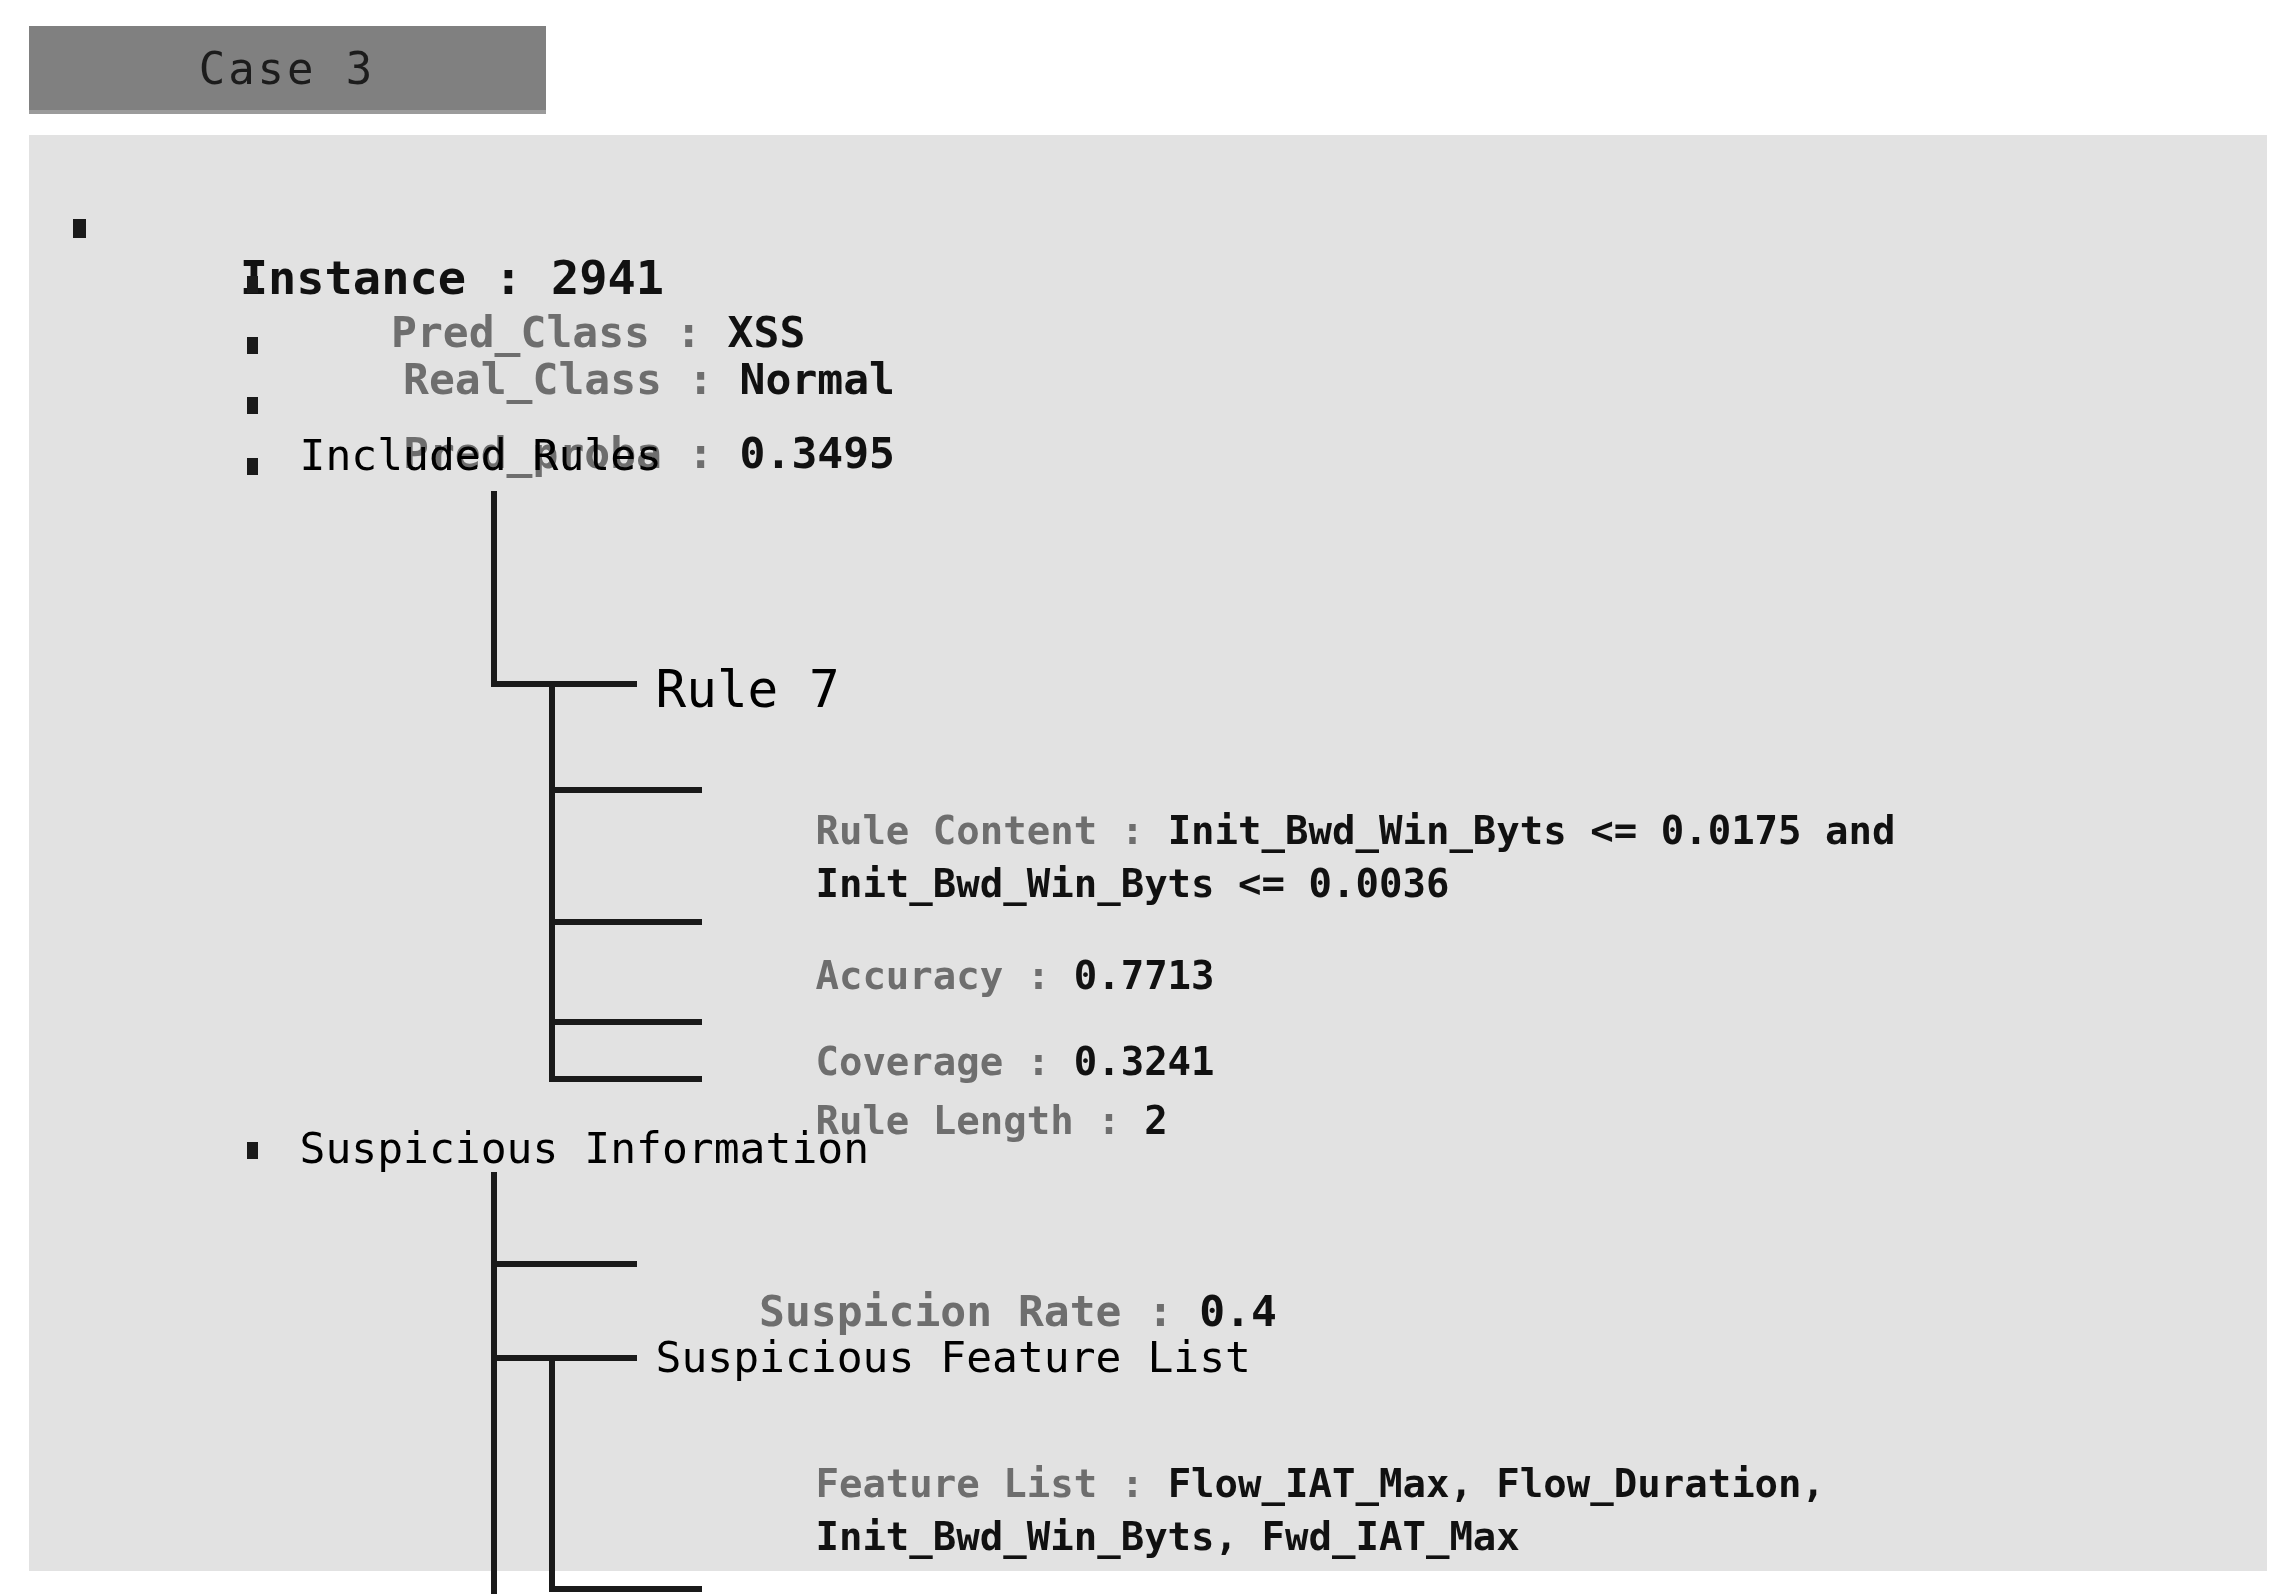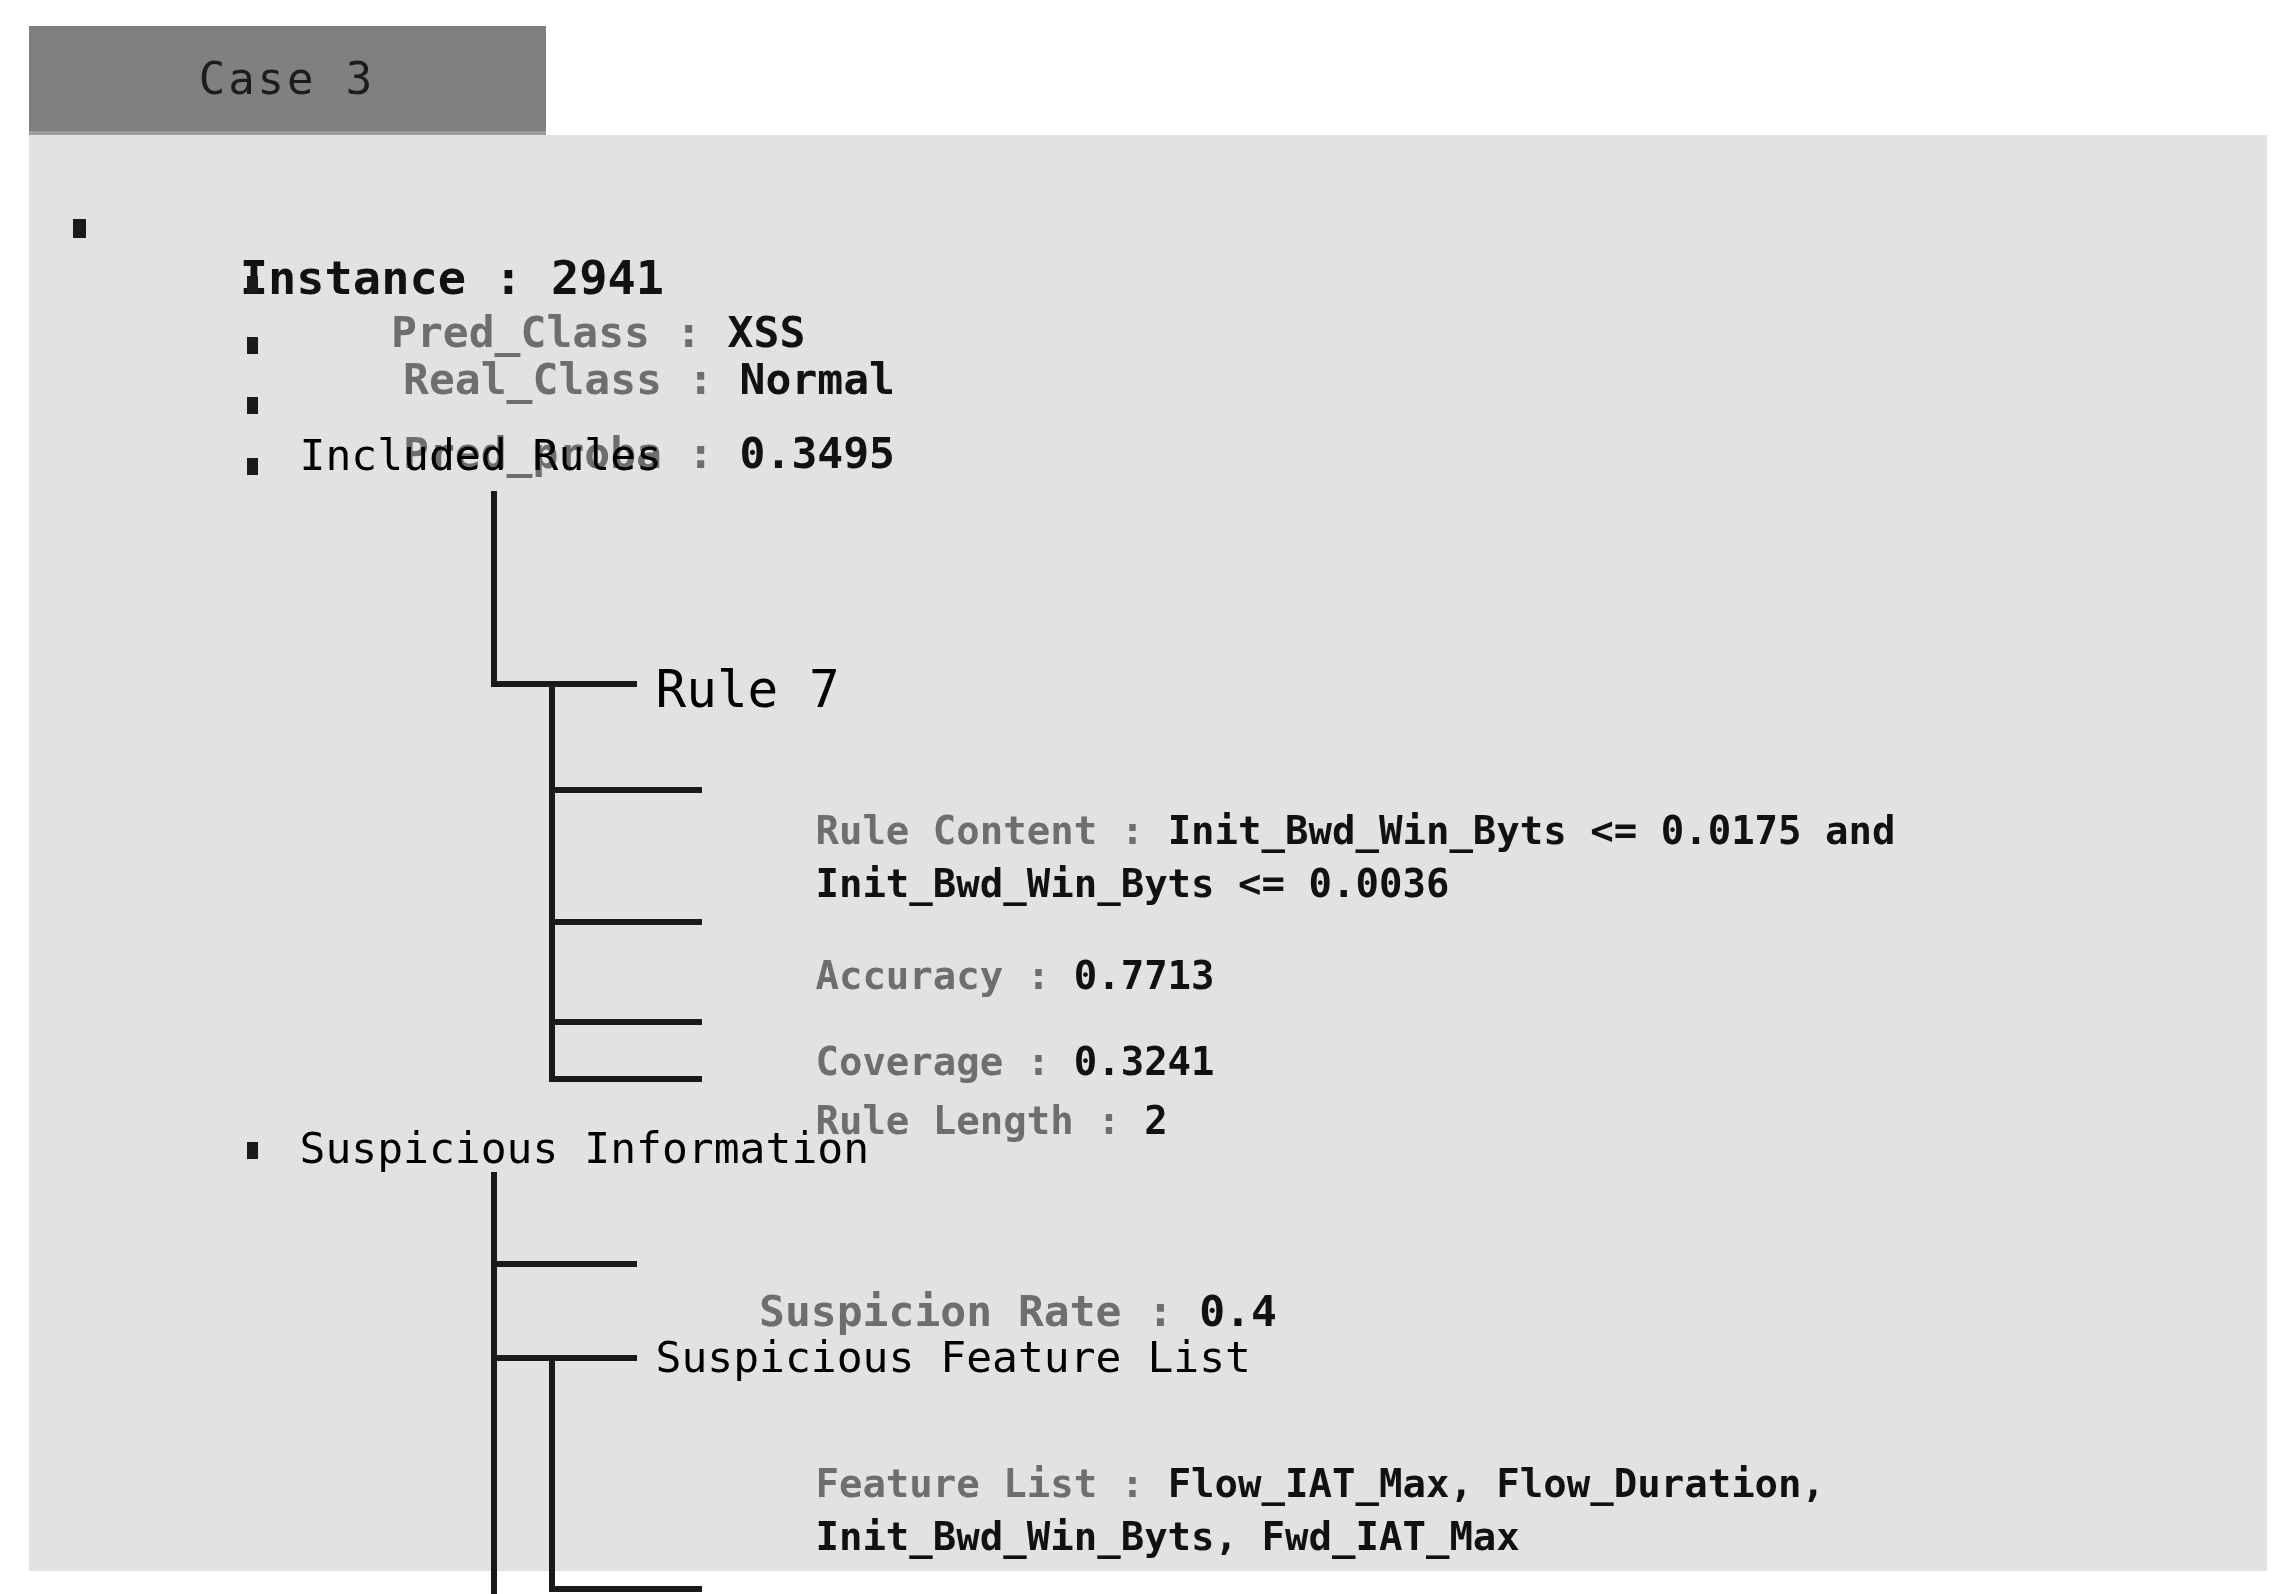--- a/index.html
+++ b/index.html
@@ -14,21 +14,21 @@
     font-family: "DejaVu Sans Mono", "Liberation Mono", monospace;
     overflow: hidden;
   }
 
   
   #case-tab {
     position: absolute;
     left: 28.5px;
     top: 26px;
     width: 517px;
-    height: 109px;
+    height: 88px;
     background: #808080;
     border-bottom: 4.3px solid #9b9b9b;
     box-sizing: border-box;
     display: flex;
     align-items: center;
     justify-content: center;
   }
   #case-tab-label {
     font-size: 44px;
     font-weight: 400;

